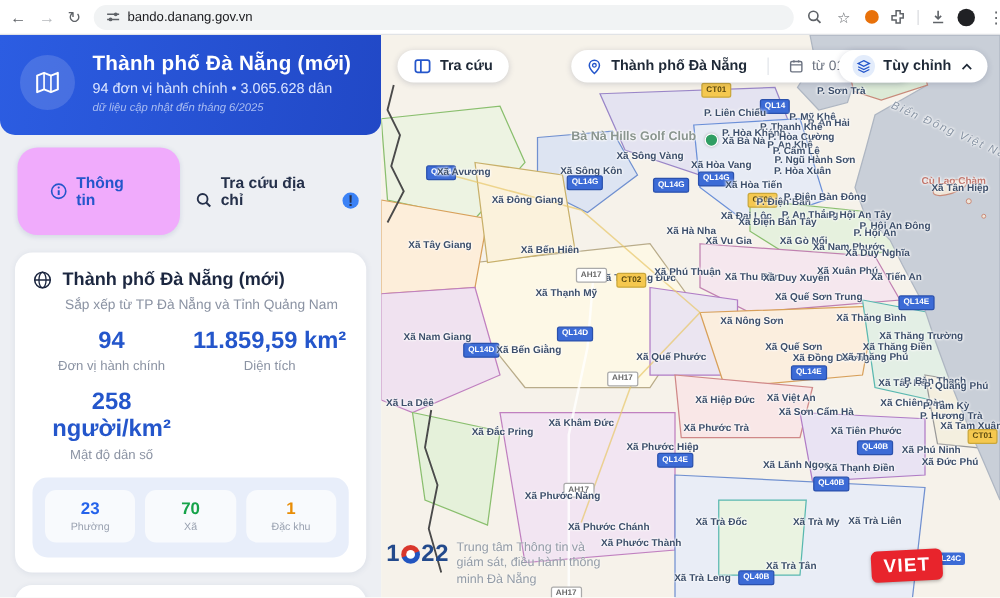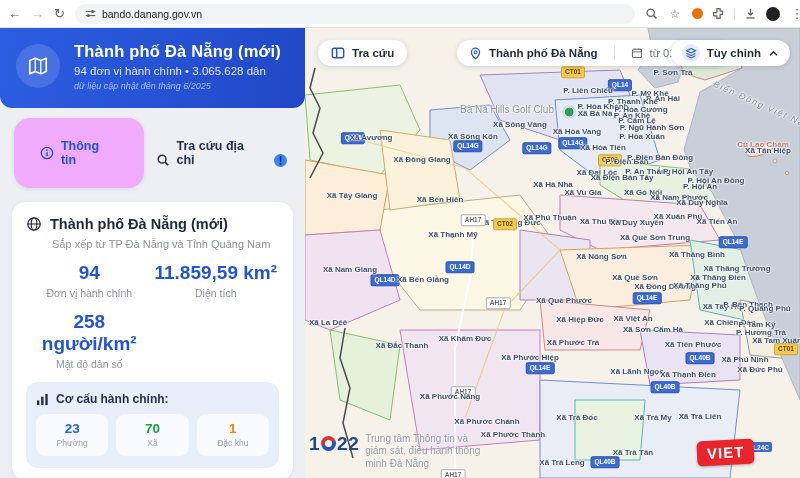--- a/index.html
+++ b/index.html
@@ -62,21 +62,21 @@
   .map-svg { position:absolute; left:0; top:0; }
   #map-labels { position:absolute; left:0; top:0; width:100%; height:100%; }
   .mlabel { position:absolute; transform:translate(-50%,-50%); font-size:8px; font-weight:600; color:#3d4f6b;
     white-space:nowrap; text-shadow:0 0 2px #fff,0 0 2px #fff,0 0 3px #fff; line-height:1; }
   .mlabel.road-blue { background:#3c6bd6; color:#fff; font-size:6.5px; font-weight:bold; padding:1.5px 3px;
     border-radius:2px; text-shadow:none; border:1px solid #2b51ad; }
   .mlabel.road-yellow { background:#f5c84f; color:#5c4a10; font-size:6.5px; font-weight:bold; padding:1.5px 3px;
     border-radius:2px; text-shadow:none; border:1px solid #caa73a; }
   .mlabel.road-white { background:#fff; color:#666; font-size:6.5px; font-weight:bold; padding:1.5px 3px;
     border-radius:2px; text-shadow:none; border:1px solid #aaa; }
-  .mlabel.poi { color:#8a958f; font-size:10px; font-weight:400; }
+  .mlabel.poi { color:#8a958f; font-size:10px; font-weight:700; }
   .mlabel.sea { color:#8793a3; font-size:9px; font-weight:400; font-style:italic; letter-spacing:1.5px; }
   .mlabel.island { color:#c2766c; font-size:8px; }
   .mlabel.marker::before { content:''; display:inline-block; width:9px; height:9px; background:#2f9e63;
     border:1.5px solid #fff; border-radius:50%; margin-right:3px; vertical-align:-2px; box-shadow:0 0 2px rgba(0,0,0,.3); }
 
   .map-toolbar-pill { position:absolute; top:12px; background:#fff; border-radius:17px;
     box-shadow:0 1px 5px rgba(30,40,80,.18); display:flex; align-items:center; height:26px; }
   .pill-tracuu { left:13px; padding:0 13px; gap:7px; }
   .pill-city { left:152px; padding:0 12px; gap:7px; }
   .pill-custom { right:10px; padding:0 11px; gap:7px; }
@@ -190,28 +190,20 @@
         <div class="stat">
           <div class="stat-value">11.859,59 km²</div>
           <div class="stat-label">Diện tích</div>
         </div>
         <div class="stat">
           <div class="stat-value">258 người/km²</div>
           <div class="stat-label">Mật độ dân số</div>
         </div>
       </div>
       <div class="structure-box">
-        <div class="structure-head">
-          <svg width="13" height="13" viewBox="0 0 14 14">
-            <rect x="1" y="8" width="2.6" height="5" fill="#25304a"></rect>
-            <rect x="5.5" y="4" width="2.6" height="9" fill="#25304a"></rect>
-            <rect x="10" y="1" width="2.6" height="12" fill="#25304a"></rect>
-          </svg>
-          <span>Cơ cấu hành chính:</span>
-        </div>
         <div class="structure-grid">
           <div class="s-box">
             <div class="s-val blue">23</div>
             <div class="s-lab">Phường</div>
           </div>
           <div class="s-box">
             <div class="s-val green">70</div>
             <div class="s-lab">Xã</div>
           </div>
           <div class="s-box">
@@ -304,24 +296,24 @@
         <div class="mlabel sea" style="left: 458px; top: 78px; transform: translate(-50%, -50%) rotate(24deg);">Biển Đông Việt Nam</div>
         <div class="mlabel island" style="left: 458px; top: 117px;">Cù Lao Chàm</div>
         <div class="mlabel" style="left: 463px; top: 123px;">Xã Tân Hiệp</div>
         <div class="mlabel road-white" style="left: 168px; top: 192px;">AH17</div>
         <div class="mlabel road-yellow" style="left: 200px; top: 196px;">CT02</div>
         <div class="mlabel" style="left: 148px; top: 207px;">Xã Thạnh Mỹ</div>
         <div class="mlabel road-blue" style="left: 155px; top: 239px;">QL14D</div>
         <div class="mlabel road-blue" style="left: 80px; top: 252px;">QL14D</div>
         <div class="mlabel" style="left: 45px; top: 242px;">Xã Nam Giang</div>
         <div class="mlabel" style="left: 118px; top: 252px;">Xã Bến Giằng</div>
-        <div class="mlabel" style="left: 232px; top: 273px; margin-left: 27px;">Xã Quế Phước</div>
+        <div class="mlabel" style="left: 232px; top: 258px;">Xã Quế Phước</div>
         <div class="mlabel road-white" style="left: 193px; top: 275px;">AH17</div>
         <div class="mlabel" style="left: 23px; top: 295px;">Xã La Dêê</div>
-        <div class="mlabel" style="left: 97px; top: 318px;">Xã Đắc Thanh</div>
+        <div class="mlabel" style="left: 97px; top: 318px;">Xã Đắc Pring</div>
         <div class="mlabel" style="left: 160px; top: 311px;">Xã Khâm Đức</div>
         <div class="mlabel" style="left: 248px; top: 157px;">Xã Hà Nha</div>
         <div class="mlabel" style="left: 278px; top: 165px;">Xã Vu Gia</div>
         <div class="mlabel" style="left: 338px; top: 165px;">Xã Gò Nổi</div>
         <div class="mlabel" style="left: 374px; top: 170px;">Xã Nam Phước</div>
         <div class="mlabel" style="left: 397px; top: 175px;">Xã Duy Nghĩa</div>
         <div class="mlabel" style="left: 245px; top: 190px;">Xã Phú Thuận</div>
         <div class="mlabel" style="left: 297px; top: 194px;">Xã Thu Bồn</div>
         <div class="mlabel" style="left: 332px; top: 195px;">Xã Duy Xuyên</div>
         <div class="mlabel" style="left: 373px; top: 189px;">Xã Xuân Phú</div>

